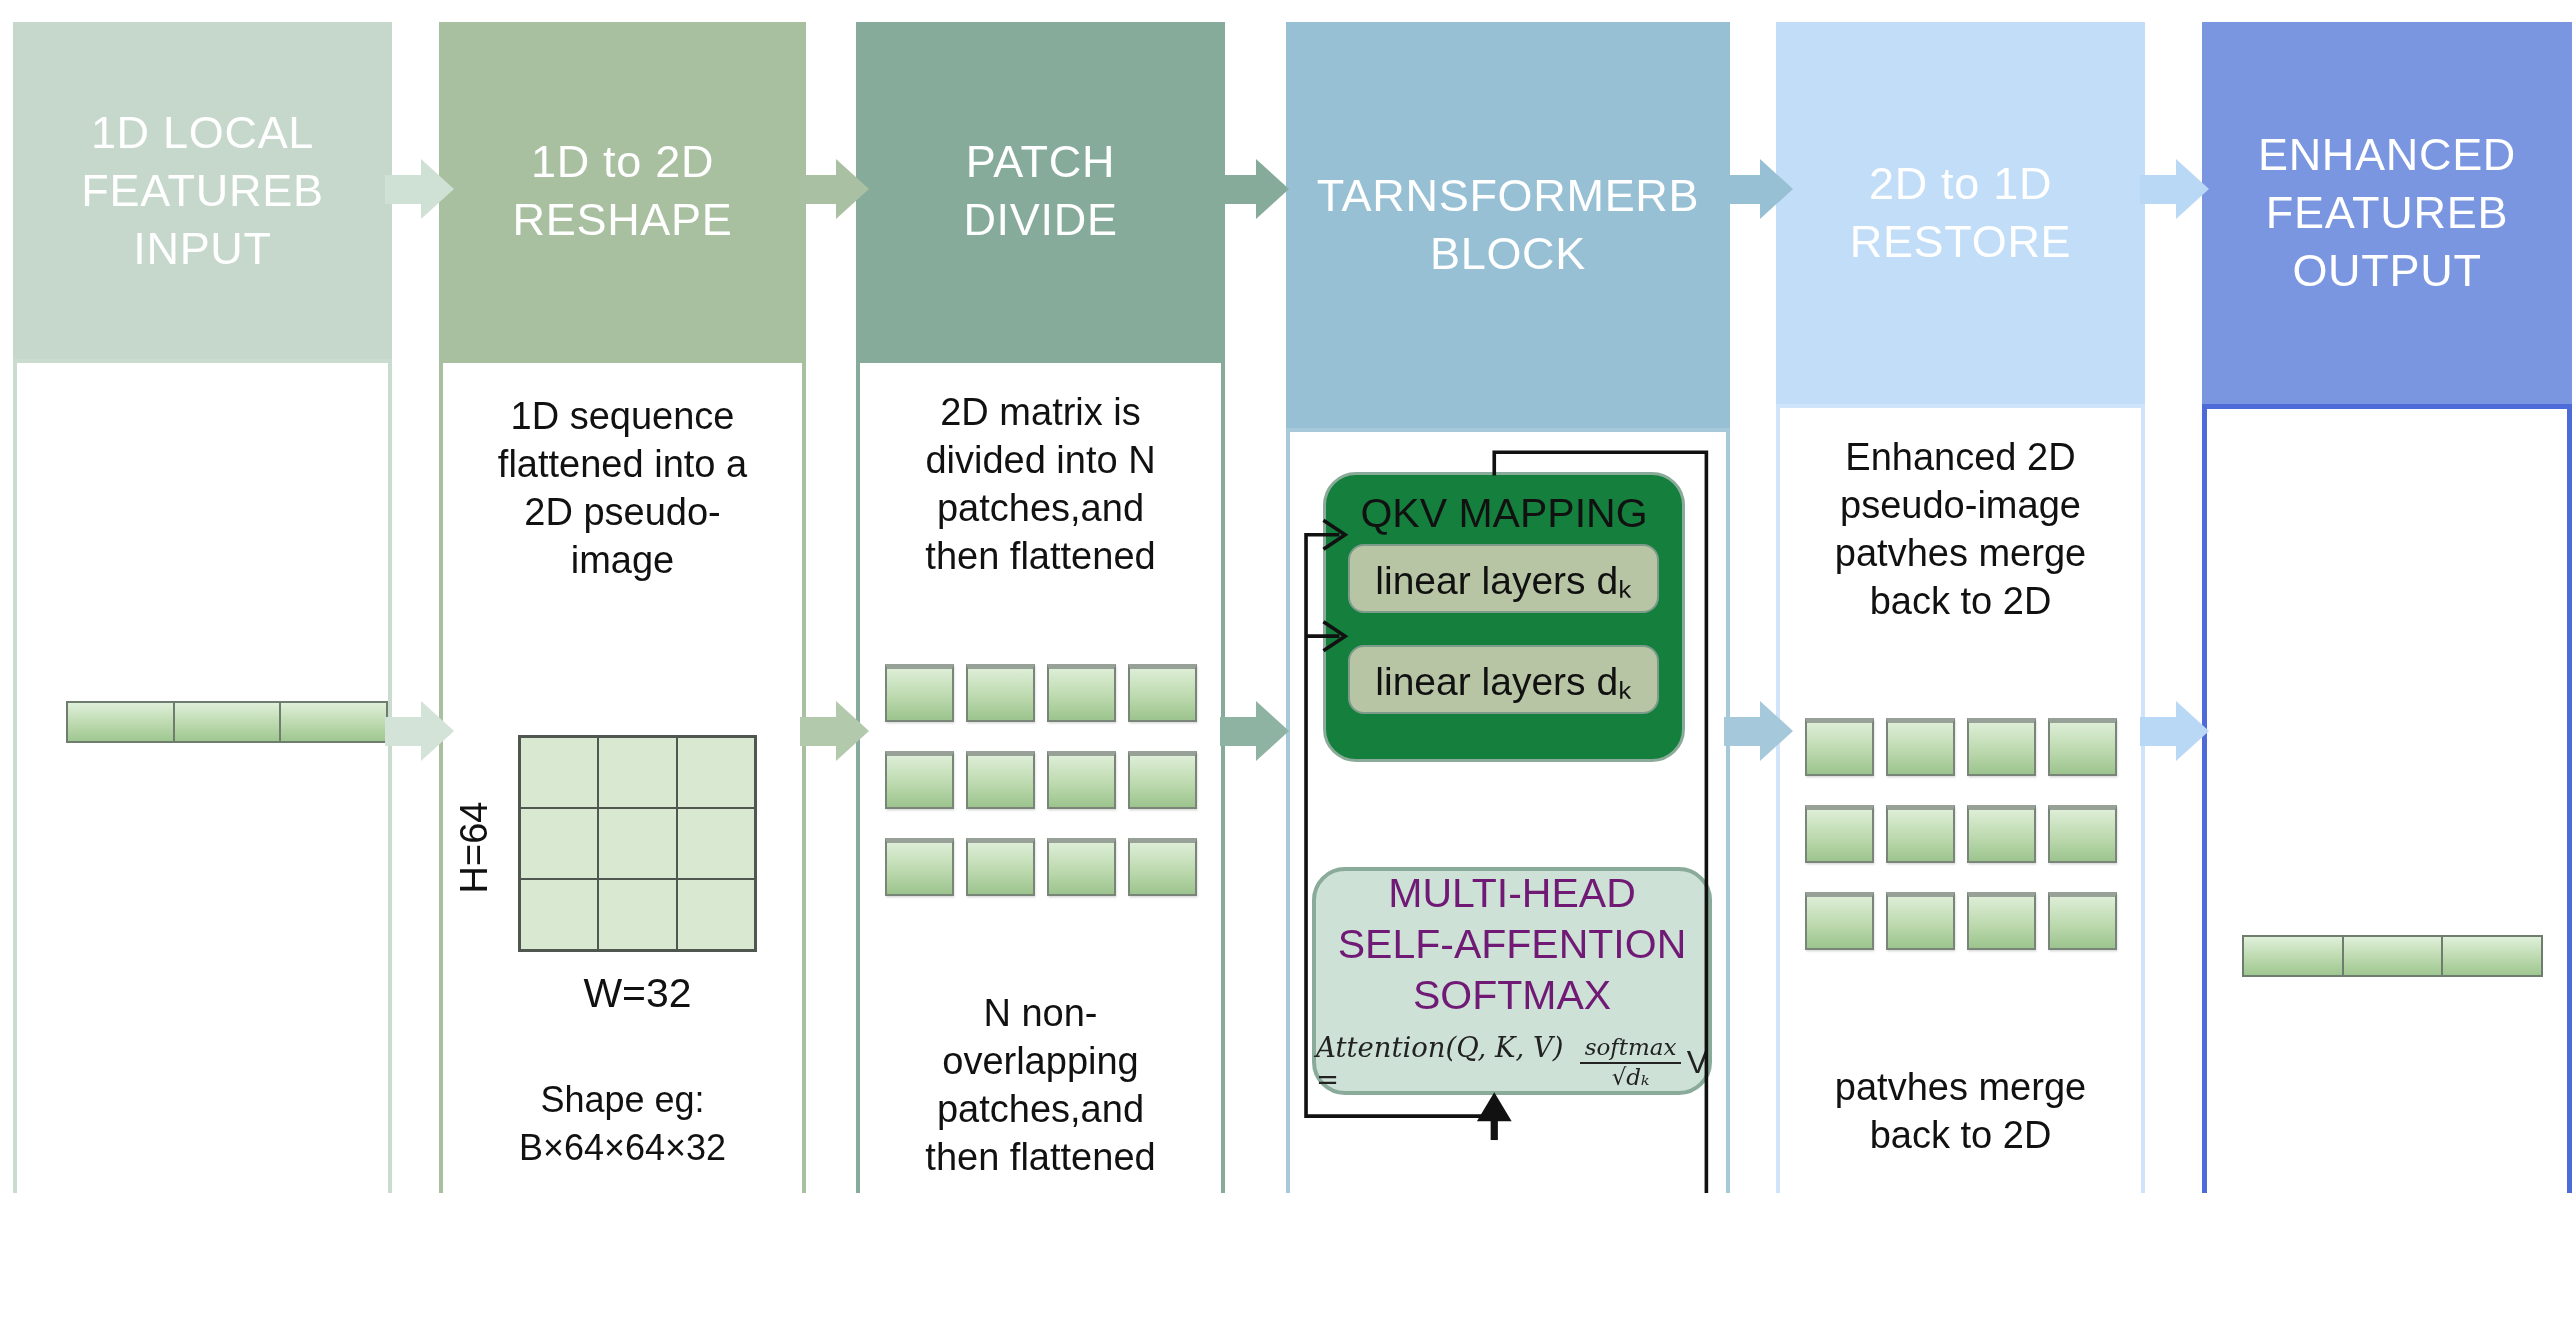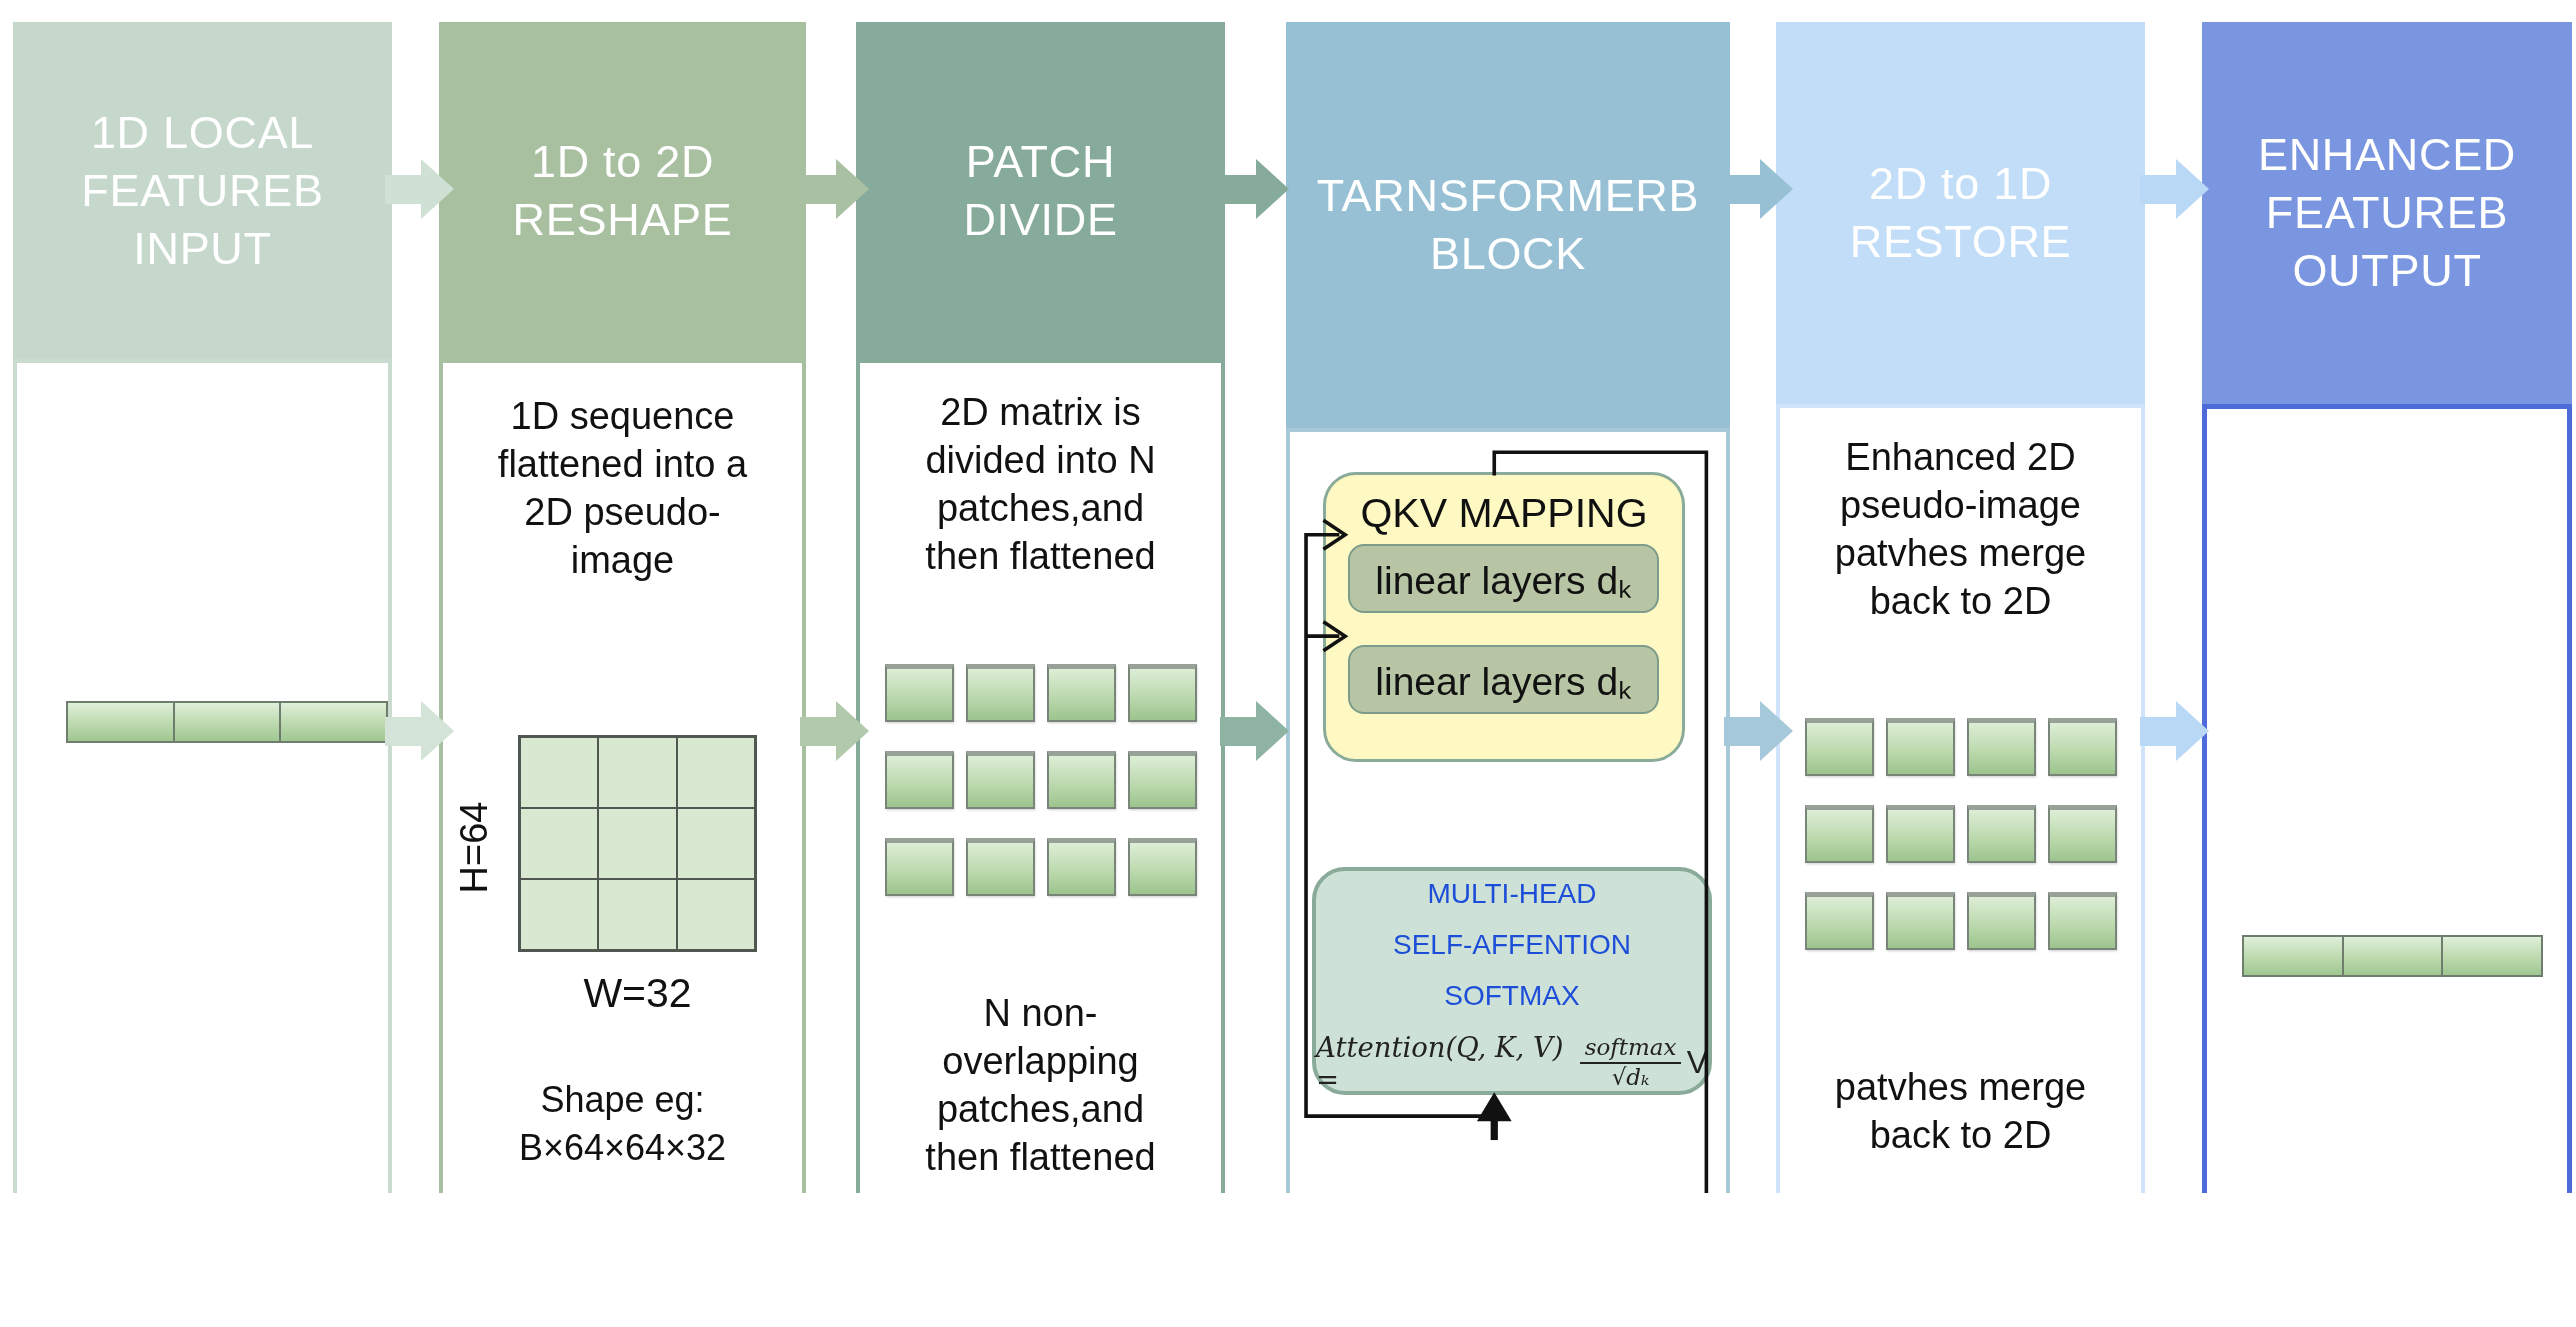--- a/index.html
+++ b/index.html
@@ -87,37 +87,37 @@
   .block-arrow .shaft{width:36px;height:29px;background:var(--ac);}
   .block-arrow .head{
     width:0;height:0;
     border-top:30px solid transparent;border-bottom:30px solid transparent;
     border-left:33px solid var(--ac);
   }
 
   
   .qkv{
     position:absolute;left:33px;top:40px;width:362px;height:290px;
-    background:#fef9c3;border:3.6px solid #8aab99;border-radius:33px;box-sizing:border-box;
+    background:#15803d;border:3.6px solid #8aab99;border-radius:33px;box-sizing:border-box;
   }
   .qkv-title{position:absolute;left:0;right:0;top:14.5px;text-align:center;color:#111;font-size:41px;}
   .linbox{
     position:absolute;left:22px;width:311px;height:69px;
     background:#b7c5a5;border:2.9px solid #7d9b8a;border-radius:16px;box-sizing:border-box;
     display:flex;align-items:center;justify-content:center;
     color:#111;font-size:39px;
   }
   .lin1{top:69px;}
   .lin2{top:170px;}
   .mha{
     position:absolute;left:22px;top:435px;width:400px;height:228px;
     background:#cde1d7;border:4.3px solid #8aab99;border-radius:33px;box-sizing:border-box;
     display:flex;flex-direction:column;align-items:center;justify-content:center;
   }
-  .mha-title{color:#1d4ed8;font-size:28px;line-height:51px;text-align:center;white-space:pre-line;}
+  .mha-title{color:#701a75;font-size:41px;line-height:51px;text-align:center;white-space:pre-line;}
   .formula{
     margin-top:10px;display:flex;align-items:center;justify-content:center;
     font-family:"DejaVu Serif", serif;font-style:italic;color:#222;
   }
   .f-lhs{font-size:27.5px;}
   .frac{display:inline-flex;flex-direction:column;align-items:center;margin:0 5.8px;}
   .frac .num{font-size:23px;line-height:27.5px;border-bottom:2.2px solid #222;padding:0 4.3px;}
   .frac .den{font-size:23px;line-height:27.5px;}
   .f-suffix{font-size:32px;font-style:normal;font-family:"Liberation Sans",sans-serif;}
   .ffn{

